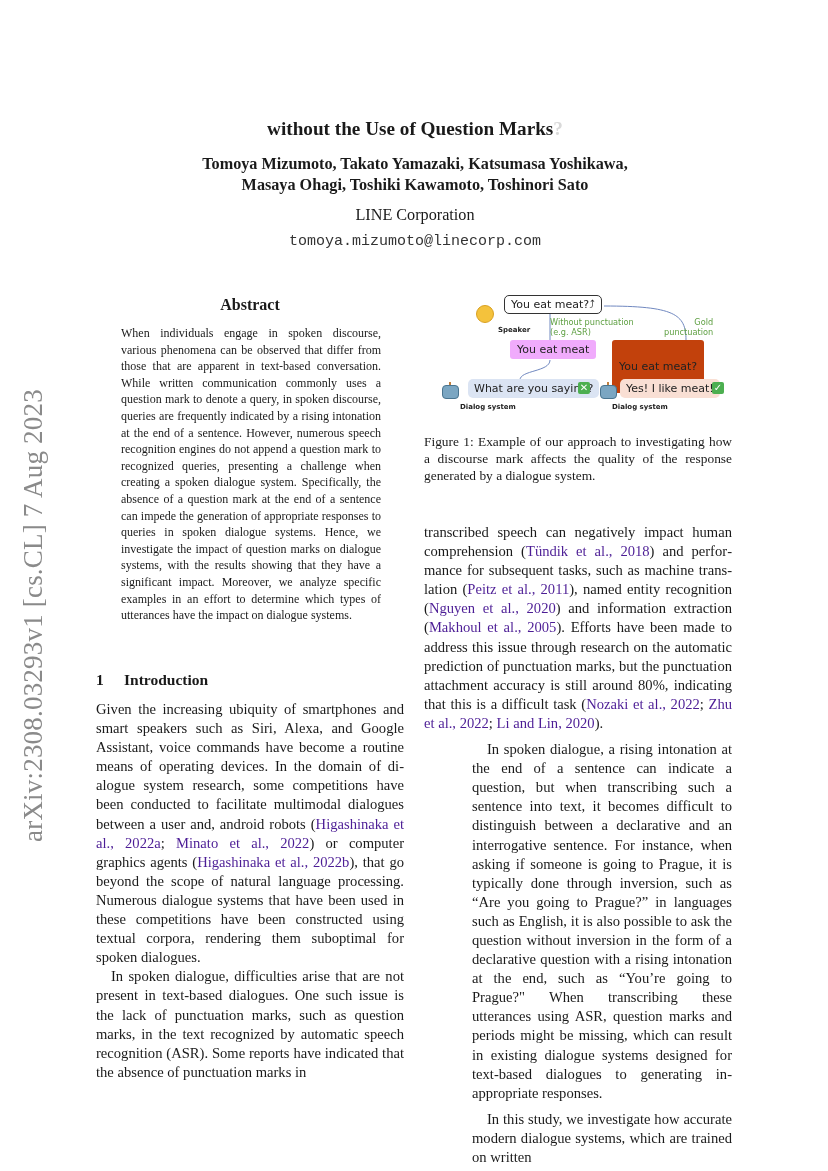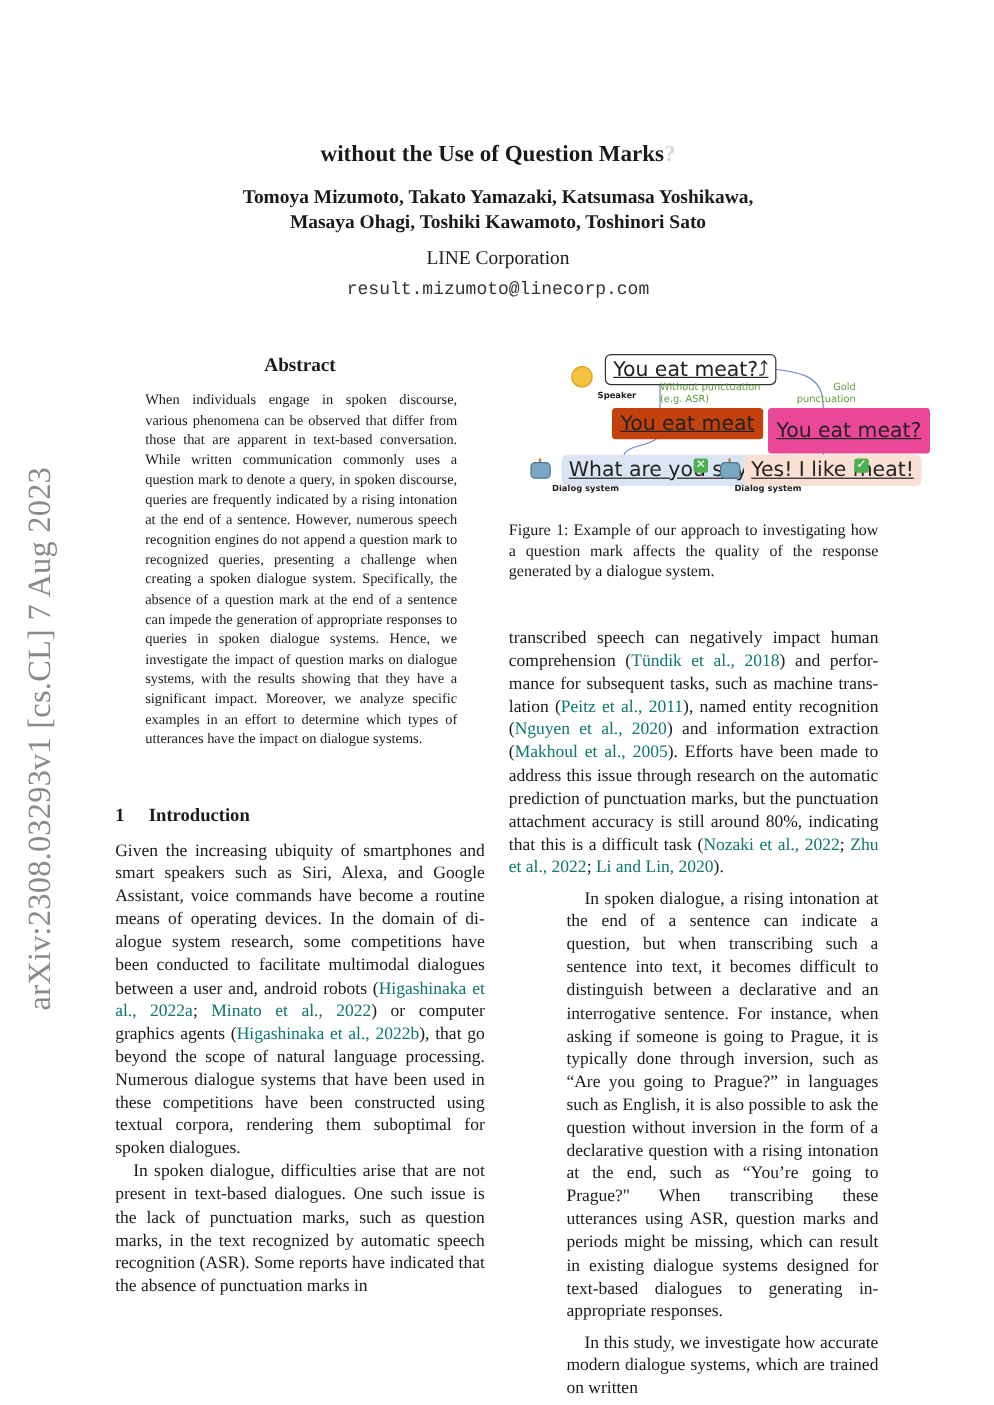--- a/index.html
+++ b/index.html
@@ -20,34 +20,34 @@
   .abstract-h { position: absolute; left: 96px; width: 308px; top: 296px; text-align: center;
                 font-weight: bold; font-size: 16px; }
   .abstract { position: absolute; left: 121px; width: 260px; top: 325px; font-size: 12px; line-height: 16.6px;
               text-align: justify; hyphens: manual; }
 
   .section-h { position: absolute; left: 96px; top: 671px; font-weight: bold; font-size: 15.5px; }
   .section-h .num { display: inline-block; width: 28px; }
 
   .para { font-size: 14.6px; line-height: 19.1px; text-align: justify; margin: 0; }
   .indent { text-indent: 15px; }
-  .cite { color: #0f766e; }
+  .cite { color: #4c1d95; }
 
   .intro { top: 700px; }
   .right-text { top: 523px; }
   .right-text p + p { margin-top: 7px; margin-left: 48px; }
   .intro p + p { margin-top: 0; }
 
   
   .figure { position: absolute; left: 424px; top: 290px; width: 320px; height: 130px;
             font-family: "DejaVu Sans", "Liberation Sans", sans-serif; }
-  .bubble { position: absolute; font-size: 17px; padding: 2px 6px; white-space: nowrap; border-radius: 3px; color: #222; text-decoration: underline; }
+  .bubble { position: absolute; font-size: 11px; padding: 2px 6px; white-space: nowrap; border-radius: 3px; color: #222; }
   .b-q { left: 80px; top: 5px; border: 1px solid #333; background: #fff; border-radius: 5px; }
-  .b-asr { left: 86px; top: 50px; background: #c2410c; padding: 3px 7px; }
-  .b-gold { left: 216px; top: 50px; background: #ec4899; padding: 9px 7px; }
+  .b-asr { left: 86px; top: 50px; background: #f0abfc; padding: 3px 7px; }
+  .b-gold { left: 188px; top: 50px; background: #c2410c; padding: 20px 7px; }
   .b-bad { left: 44px; top: 89px; background: #dbe4f3; padding: 3px 6px; border-radius: 5px; }
   .b-good { left: 196px; top: 89px; background: #f9dfd4; padding: 3px 6px; border-radius: 5px; }
   .note { position: absolute; font-size: 8.2px; color: #5fa043; line-height: 10px; }
   .n-asr { left: 126px; top: 27px; }
   .n-gold { left: 240px; top: 27px; text-align: right; }
   .label-s { position: absolute; font-size: 7px; font-weight: bold; color: #222; white-space: nowrap; padding-left: 30px; }
   .emoji-face { position: absolute; left: 52px; top: 15px; width: 16px; height: 16px; border-radius: 50%;
                 background: #f4c23c; border: 1px solid #d9a020; }
   .robot { position: absolute; width: 15px; height: 12px; border-radius: 4px; background: #7ba6c2; border: 1px solid #4a7590; }
   .robot::before { content: ""; position: absolute; left: 6px; top: -4px; width: 2px; height: 3px; background: #c08040; }
@@ -68,21 +68,21 @@
 <div class="title-block">
   <h1 class="title">
     <br>
     <span>without the Use of Question Marks</span><span class="qm">?</span><br>
   </h1>
   <div class="authors">
     <span>Tomoya Mizumoto, Takato Yamazaki, Katsumasa Yoshikawa,</span><br>
     <span>Masaya Ohagi, Toshiki Kawamoto, Toshinori Sato</span>
   </div>
   <div class="affil">LINE Corporation</div>
-  <div class="email">result.mizumoto@linecorp.com</div>
+  <div class="email">tomoya.mizumoto@linecorp.com</div>
 </div>
 
 <div class="abstract-h">Abstract</div>
 <div class="abstract">When individuals engage in spoken discourse, various phenomena can be observed that differ from those that are apparent in text-based con­versation. While written communication com­monly uses a question mark to denote a query, in spoken discourse, queries are frequently indi­cated by a rising intonation at the end of a sen­tence. However, numerous speech recognition engines do not append a question mark to rec­ognized queries, presenting a challenge when creating a spoken dialogue system. Specifically, the absence of a question mark at the end of a sentence can impede the generation of appro­priate responses to queries in spoken dialogue systems. Hence, we investigate the impact of question marks on dialogue systems, with the results showing that they have a significant im­pact. Moreover, we analyze specific examples in an effort to determine which types of utter­ances have the impact on dialogue systems.</div>
 
 <div class="figure">
   <svg width="320" height="130">
     <path d="M126 20 L126 52" stroke="#7088c0" stroke-width="1" fill="none"></path>
     <path d="M180 16 C 250 16, 262 24, 262 50" stroke="#7088c0" stroke-width="1" fill="none"></path>
     <path d="M126 70 C 126 82, 96 80, 96 90" stroke="#7088c0" stroke-width="1" fill="none"></path>
@@ -104,21 +104,21 @@
   <div class="robot" style="left:18px; top:95px;"></div>
   <div class="bubble b-bad">What are you saying?</div>
   <div class="mark mark-x">✕</div>
   <div class="label-s" style="left:6px; top:113px;">Dialog system</div>
   <div class="robot" style="left:176px; top:95px;"></div>
   <div class="bubble b-good">Yes! I like meat!</div>
   <div class="mark mark-ok">✓</div>
   <div class="label-s" style="left:158px; top:113px;">Dialog system</div>
 </div>
 
-<div class="caption">Figure 1: Example of our approach to investigating how a question mark affects the quality of the response generated by a dialogue system.</div>
+<div class="caption">Figure 1: Example of our approach to investigating how a discourse mark affects the quality of the response generated by a dialogue system.</div>
 
 <div class="section-h">
   <span class="num">1</span><span>Introduction</span>
 </div>
 
 <div class="col-left intro">
   <p class="para"><span>Given the increasing ubiquity of smartphones and smart speakers such as Siri, Alexa, and Google Assistant, voice commands have become a routine means of operating devices. In the domain of di­alogue system research, some competitions have been conducted to facilitate multimodal dialogues between a user and, android robots (</span><span class="cite">Higashinaka et al., 2022a</span><span>; </span><span class="cite">Minato et al., 2022</span><span>) or computer graphics agents (</span><span class="cite">Higashinaka et al., 2022b</span><span>), that go beyond the scope of natural language process­ing. Numerous dialogue systems that have been used in these competitions have been constructed using textual corpora, rendering them suboptimal for spoken dialogues.</span></p>
   <p class="para indent">In spoken dialogue, difficulties arise that are not present in text-based dialogues. One such issue is the lack of punctuation marks, such as ques­tion marks, in the text recognized by automatic speech recognition (ASR). Some reports have in­dicated that the absence of punctuation marks in</p>
 </div>
 

